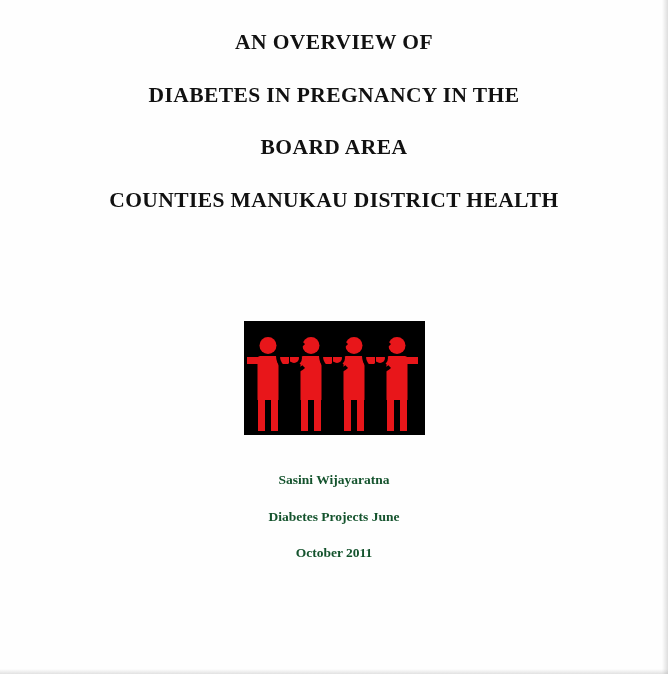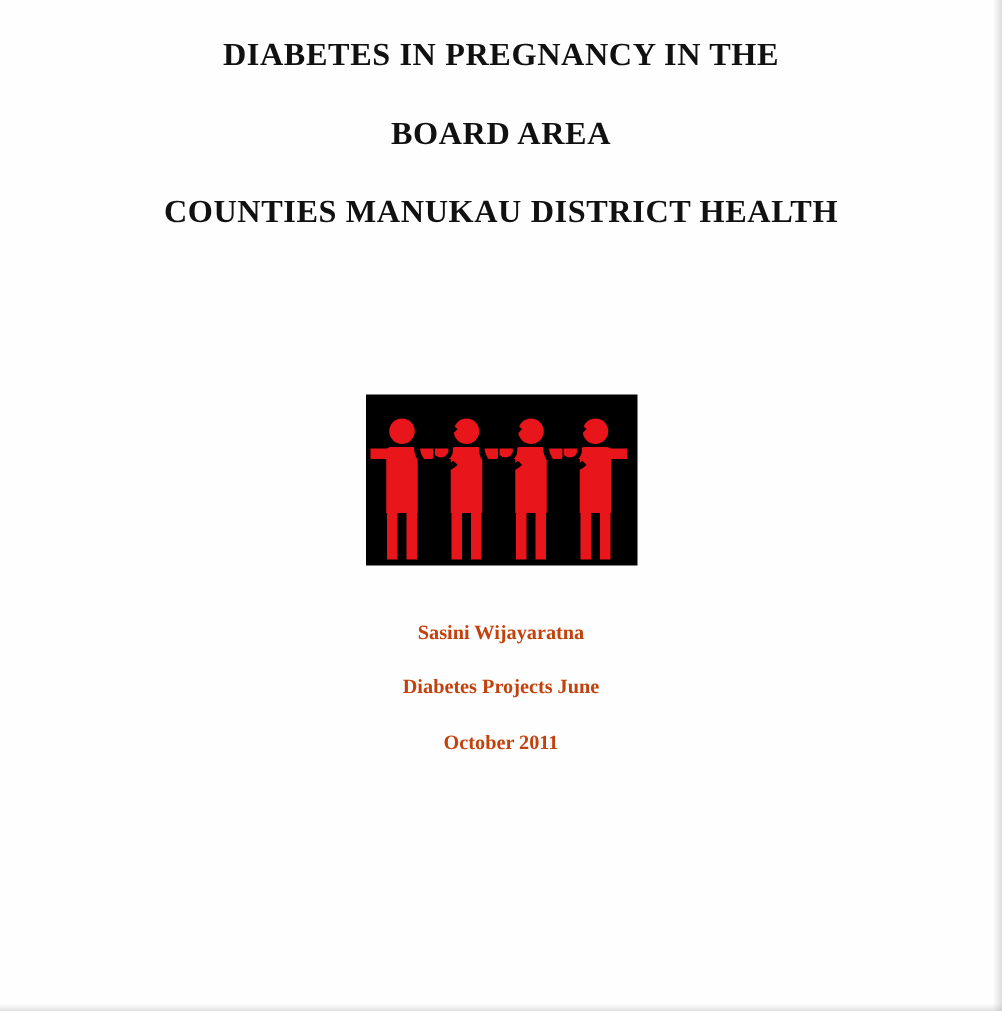--- a/index.html
+++ b/index.html
@@ -117,21 +117,21 @@
   .credits {
     margin-top: 38px;
     text-align: center;
   }
   .credit-line {
     font-size: 13.5px;
     font-weight: bold;
     line-height: 1.0;
     margin-bottom: 23px;
     font-family: "Liberation Serif", serif;
-    color: #c2410c;
+    color: #14532d;
   }
   .edge-shadow {
     position: absolute;
     top: 0;
     right: 0;
     width: 6px;
     height: 674px;
     background: linear-gradient(to right, rgba(255,255,255,0), rgba(160,160,160,0.35));
     pointer-events: none;
   }
@@ -144,20 +144,21 @@
     background: linear-gradient(to bottom, rgba(255,255,255,0), rgba(160,160,160,0.30));
     pointer-events: none;
   }
 </style>
 </head>
 <body>
 
 <div class="page">
 
   <div class="title-block">
+    <div class="title-line l1">AN OVERVIEW OF</div>
     <div class="title-line">DIABETES IN PREGNANCY IN THE</div>
     <div class="title-line">BOARD AREA</div>
     <div class="title-line">COUNTIES MANUKAU DISTRICT HEALTH</div>
   </div>
 
   <div class="logo-wrap">
     <div class="logo">
 
       <div class="figure" style="left:9px;">
         <div class="fig-head"></div>

